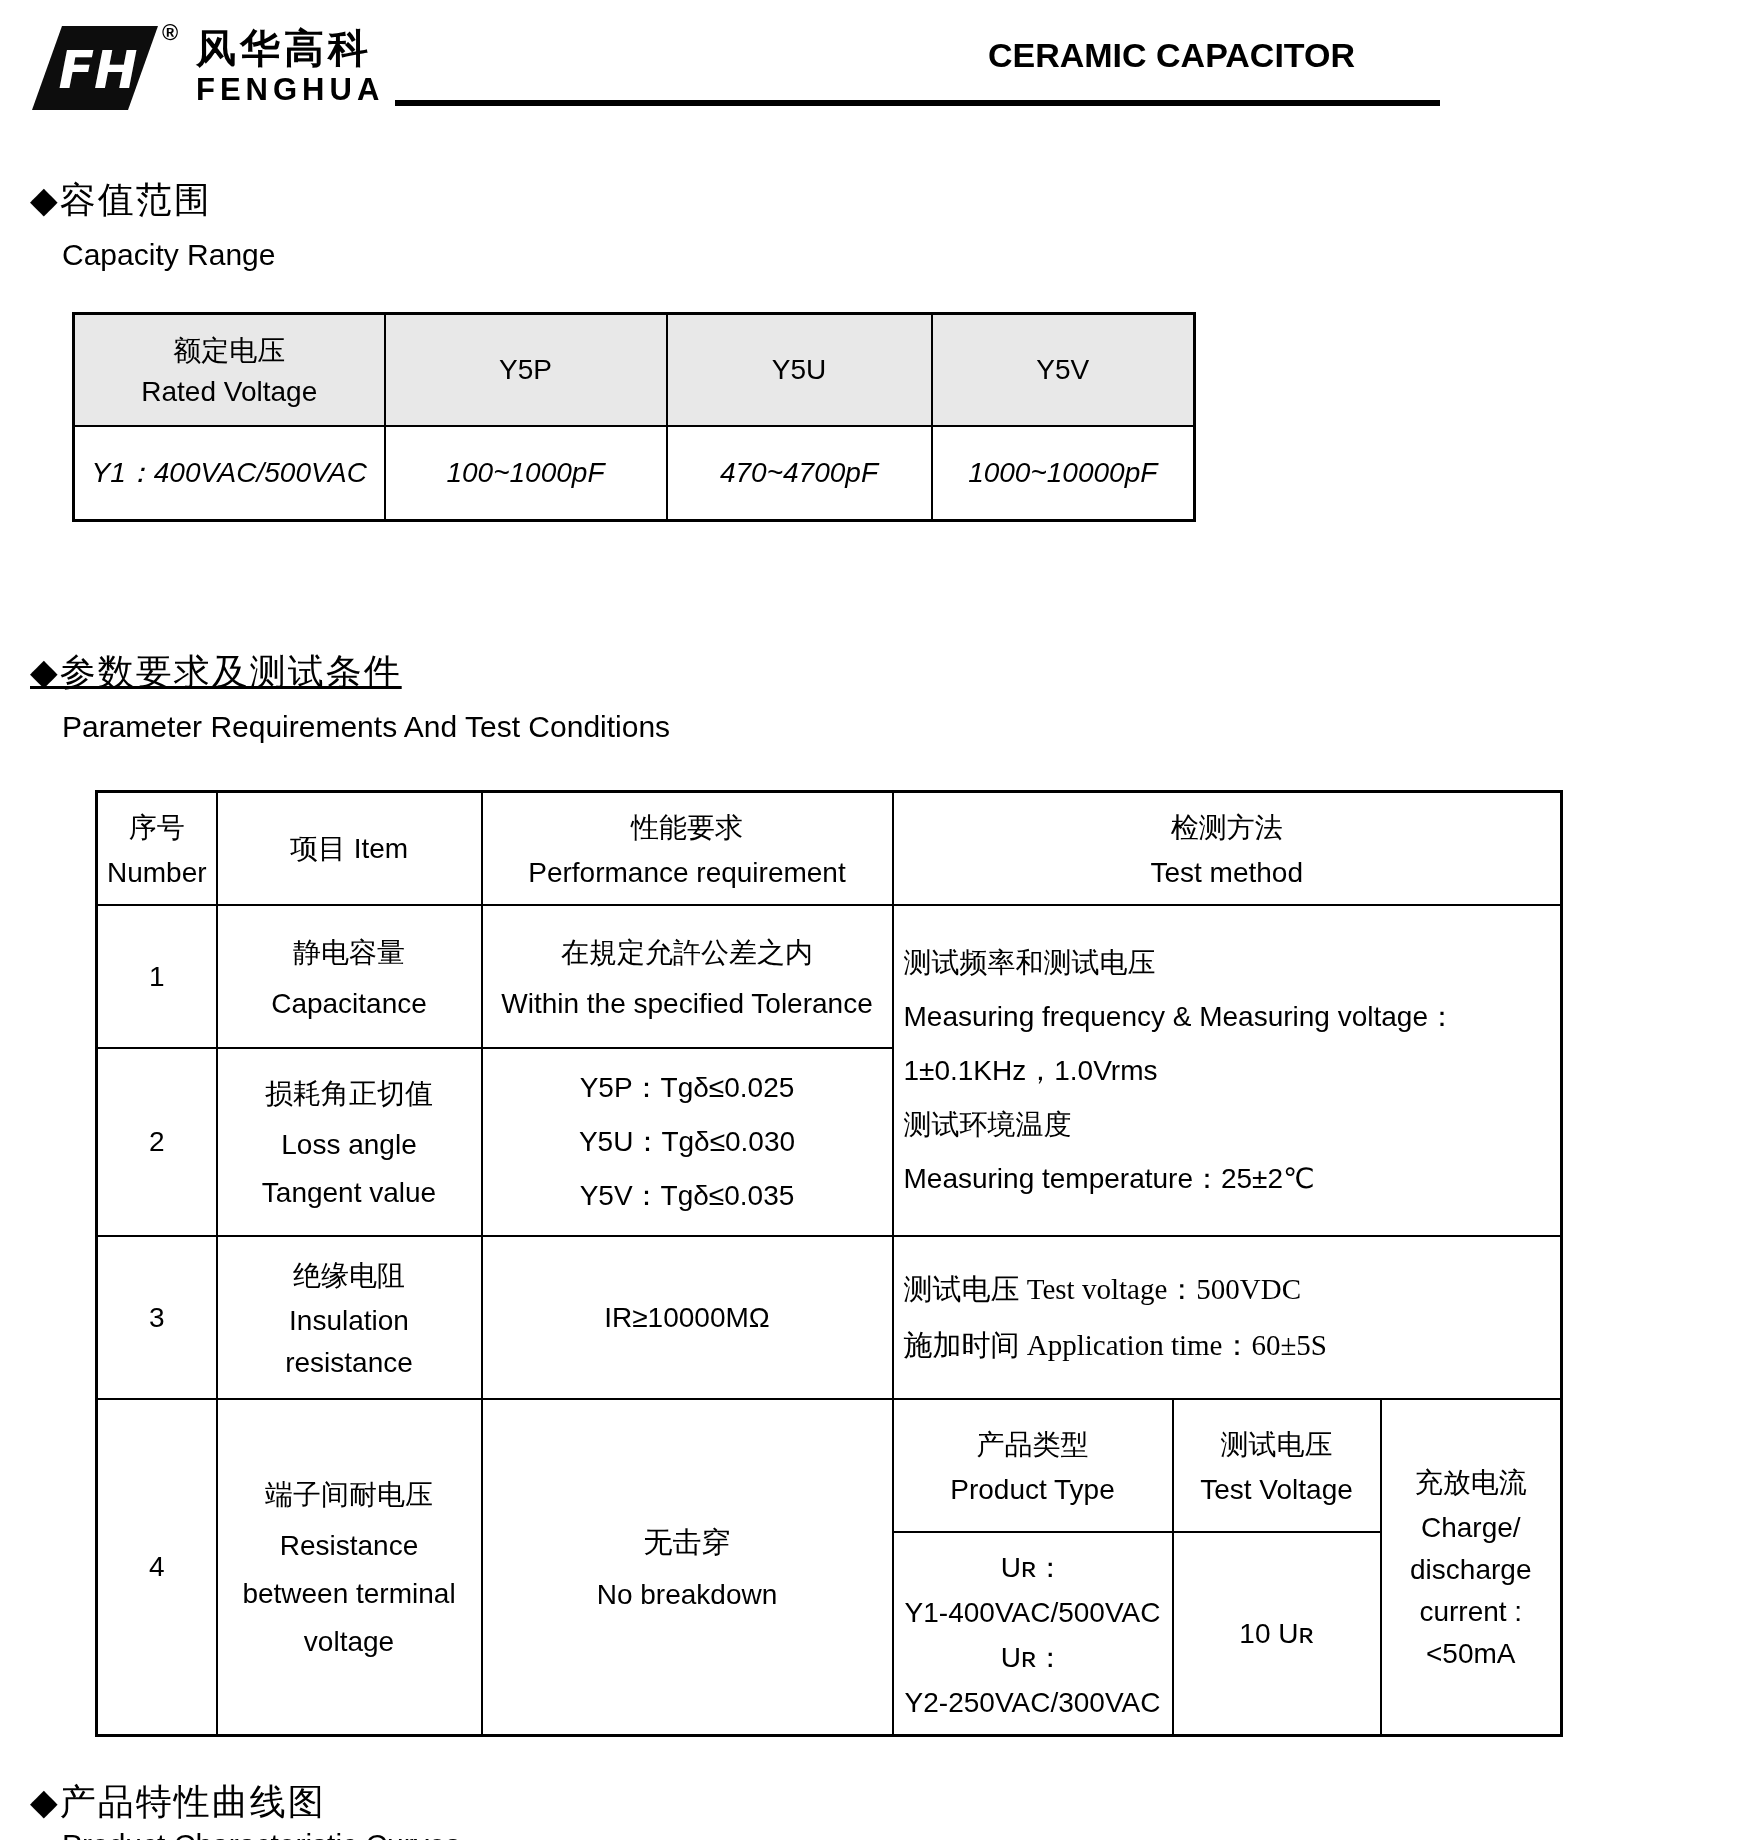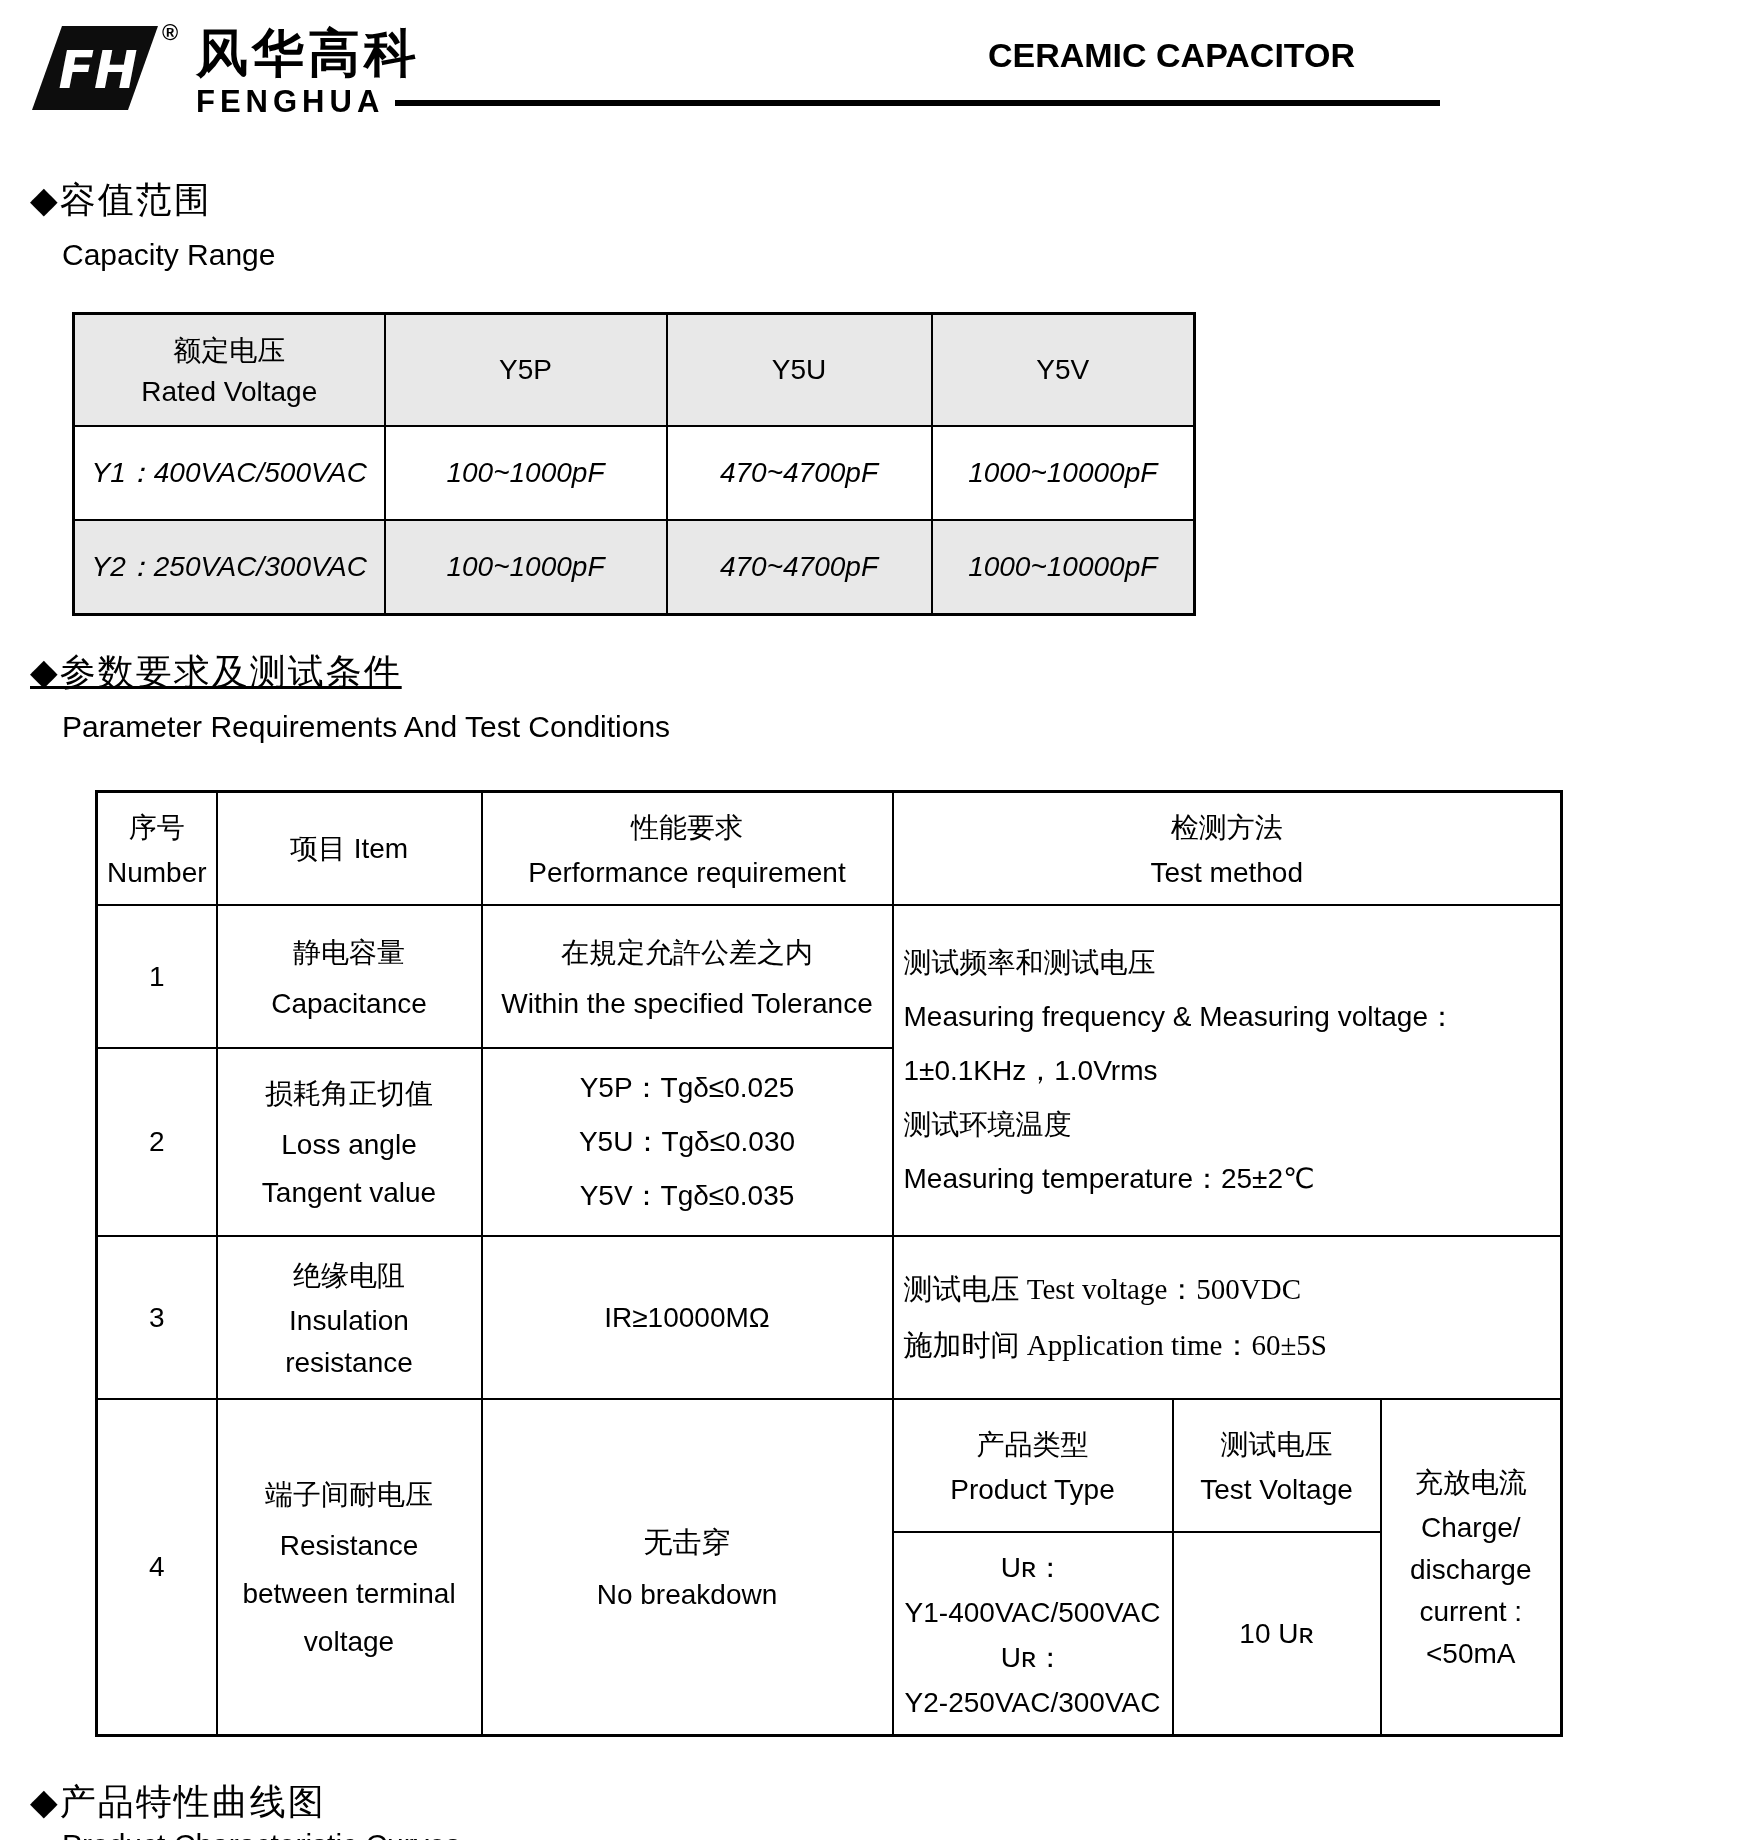--- a/index.html
+++ b/index.html
@@ -7,21 +7,21 @@
     width:1746px; height:1840px; overflow:hidden; position:relative;
     background:#ffffff; color:#000000;
     font-family:"Liberation Sans","DejaVu Sans",sans-serif;
   }
   .abs { position:absolute; }
 
   
   .logo-mark { left:32px; top:26px; width:126px; height:84px; }
   .reg { left:162px; top:20px; font-size:22px; font-weight:bold; }
   .brand { left:196px; top:28px; line-height:1; }
-  .brand-cn { font-size:52px; font-weight:bold; letter-spacing:4px;font-family:Liberation Serif, serif; }
+  .brand-cn { font-size:40px; font-weight:bold; letter-spacing:4px; }
   .brand-en { font-size:31px; font-weight:bold; letter-spacing:5px; margin-top:6px; }
   .page-title { left:900px; top:36px; width:455px; text-align:right;
     font-size:34px; font-weight:bold; letter-spacing:0px; }
   .header-rule { left:395px; top:100px; width:1045px; height:6px; background:#000; }
 
   
   .sec-cn { font-size:36px; letter-spacing:2px; }
   .sec-en { font-size:30px; }
   .s1-cn { left:30px;  top:176px; }
   .s1-en { left:62px;  top:238px; }
@@ -94,26 +94,20 @@
         <td>Y5P</td>
         <td>Y5U</td>
         <td>Y5V</td>
       </tr>
       <tr class="dr">
         <td class="nowrap">Y1：400VAC/500VAC</td>
         <td>100~1000pF</td>
         <td>470~4700pF</td>
         <td>1000~10000pF</td>
       </tr>
-      <tr class="dr grey">
-        <td class="nowrap">Y2：250VAC/300VAC</td>
-        <td>100~1000pF</td>
-        <td>470~4700pF</td>
-        <td>1000~10000pF</td>
-      </tr>
     </tbody>
       </table>
   </div>
 
   <div class="abs sec-cn s2-cn">◆参数要求及测试条件</div>
   <div class="abs sec-en s2-en">Parameter Requirements And Test Conditions</div>
 
   <div class="abs t2">
     <table>
       <colgroup>

